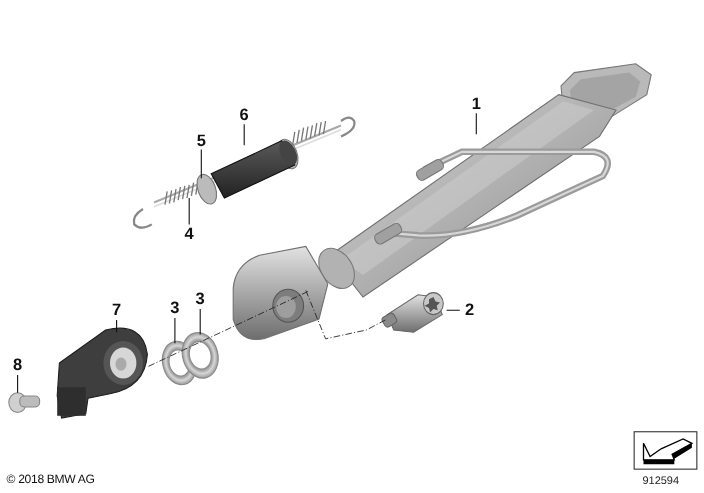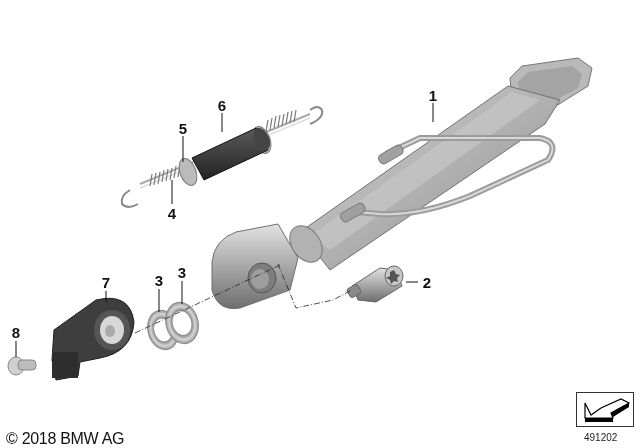--- a/index.html
+++ b/index.html
@@ -3,21 +3,21 @@
 <meta charset="utf-8">
 <style>
   html, body { margin: 0; padding: 0; background: #ffffff; }
   body { width: 640px; height: 448px; position: relative; overflow: hidden;
          font-family: "Liberation Sans", sans-serif; }
   #canvas { position: absolute; left: 0; top: 0; width: 640px; height: 448px; }
   .callout { position: absolute; font-family: "Liberation Sans", sans-serif;
              font-weight: bold; font-size: 15px; color: #111; line-height: 1;
              transform: translate(-50%, -50%); }
   .copyright { position: absolute; left: 6px; top: 430px;
-               font-family: "Liberation Sans", sans-serif; font-size: 16px; color: #111;
+               font-family: "Liberation Sans", sans-serif; font-size: 11px; color: #111;
                letter-spacing: -0.3px; }
   .diagram-id { position: absolute; left: 584px; top: 432px; font-size: 10px; color: #222;
                 font-family: "Liberation Sans", sans-serif; }
   .nav-box { position: absolute; left: 576px; top: 392px; width: 56px; height: 33px;
              border: 1px solid #333; background: #fff; cursor: pointer; }
 </style>
 </head>
 <body>
 
 <svg id="canvas" viewBox="0 0 640 448" xmlns="http://www.w3.org/2000/svg">
@@ -137,13 +137,13 @@
 
 <div class="copyright">© 2018 BMW AG</div>
 
 <div class="nav-box">
   <svg width="56" height="33" viewBox="0 0 56 33">
     <path d="M8 10 L14 22 L24 15 L44 6 L52 10 L34 20 L36 25 L8 25 Z" fill="#fff" stroke="#000" stroke-width="1.2"></path>
     <path d="M8 25 L36 25 L36 29 L8 29 Z" fill="#000"></path>
     <path d="M34 20 L52 10 L52 14 L36 24 Z" fill="#000"></path>
   </svg>
 </div>
-<div class="diagram-id">491202</div>
+<div class="diagram-id">912594</div>
 
 </body></html>

